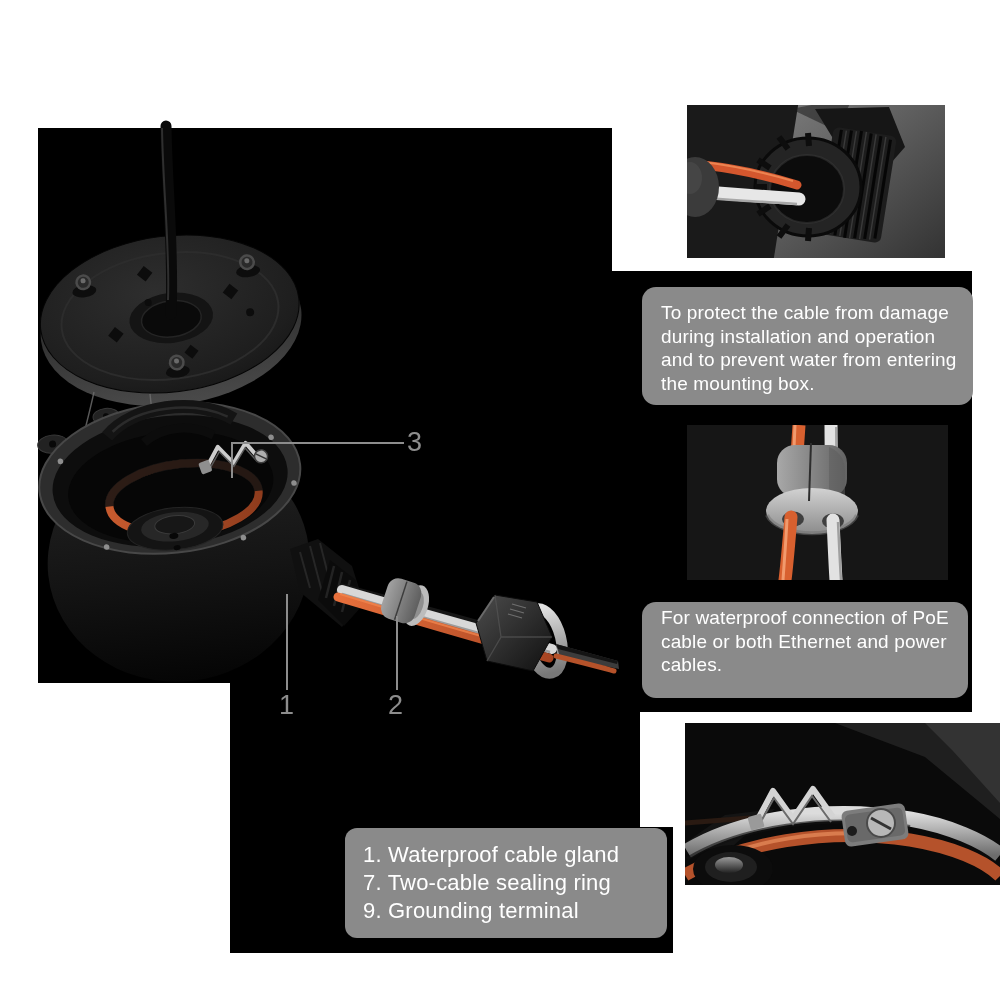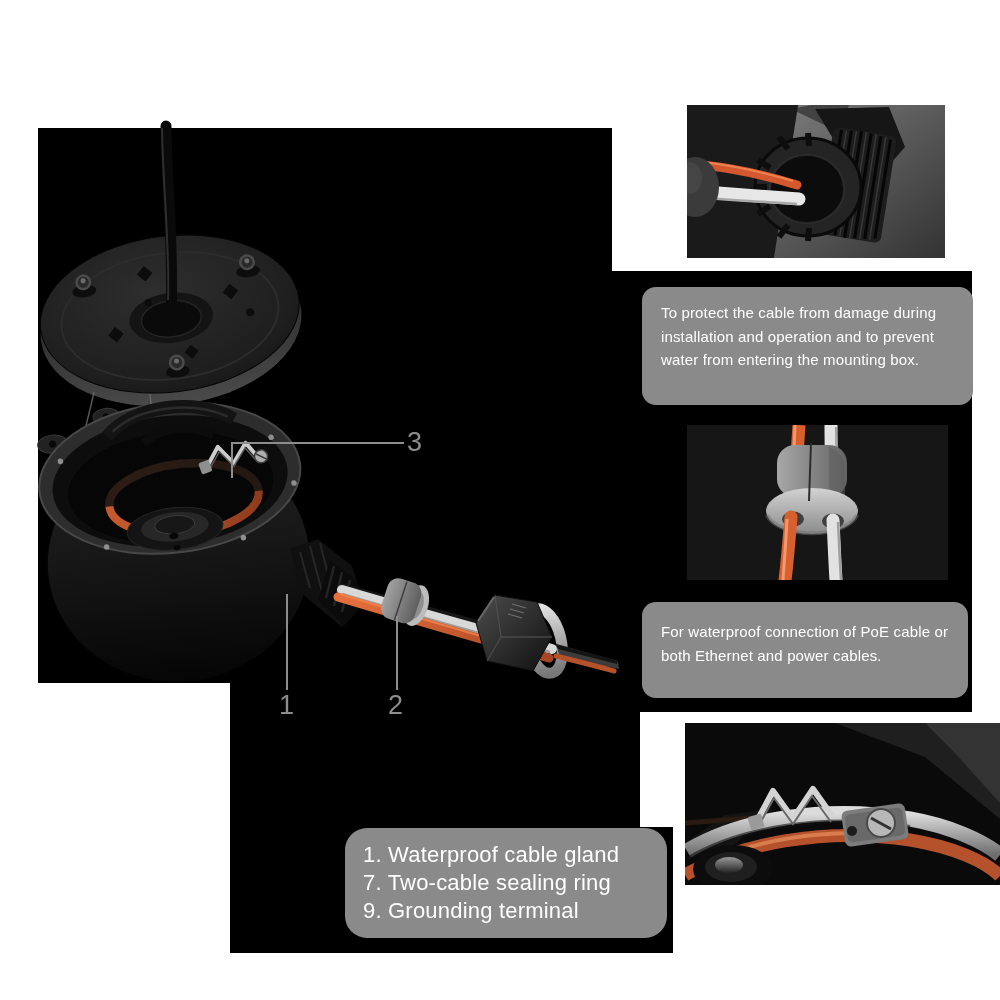--- a/index.html
+++ b/index.html
@@ -9,25 +9,25 @@
   .photo{position:absolute;overflow:hidden;}
   #photo-gland{left:687px;top:105px;width:258px;height:153px;background:#1a1a1a;}
   #photo-grommet{left:687px;top:425px;width:261px;height:155px;background:#161616;}
   #photo-terminal{left:685px;top:723px;width:315px;height:162px;background:#0a0a0a;}
   #rect-main{left:38px;top:128px;width:574px;height:555px;}
   #rect-right{left:611px;top:271px;width:361px;height:441px;}
   #rect-bottom{left:230px;top:683px;width:410px;height:270px;}
   #rect-bottom2{left:640px;top:827px;width:33px;height:126px;}
   #main-art{position:absolute;left:0;top:0;width:1000px;height:1000px;pointer-events:none;}
   .note{position:absolute;background:#8a8a8a;color:#ffffff;border-radius:14px;box-sizing:border-box;
-        font-size:15px;line-height:23.5px;letter-spacing:.15px;}
+        font-size:19px;line-height:23.5px;letter-spacing:.15px;}
   #note1{left:642px;top:287px;width:331px;height:118px;padding:14px 14px 0 19px;}
-  #note2{left:642px;top:602px;width:326px;height:96px;padding:18px 14px 0 19px;}
+  #note2{left:642px;top:602px;width:326px;height:96px;padding:4px 14px 0 19px;}
   #legend{position:absolute;left:345px;top:828px;width:322px;height:110px;background:#8a8a8a;
-          color:#ffffff;border-radius:22px;box-sizing:border-box;padding:13px 0 0 18px;
+          color:#ffffff;border-radius:12px;box-sizing:border-box;padding:13px 0 0 18px;
           font-size:22px;line-height:28px;letter-spacing:.2px;}
   .num{position:absolute;color:#8d8d8d;font-size:27px;line-height:27px;}
   #num1{left:279px;top:692px;}
   #num2{left:388px;top:692px;}
   #num3{left:407px;top:429px;}
 </style>
 </head>
 <body>
 
 <div id="canvas">

